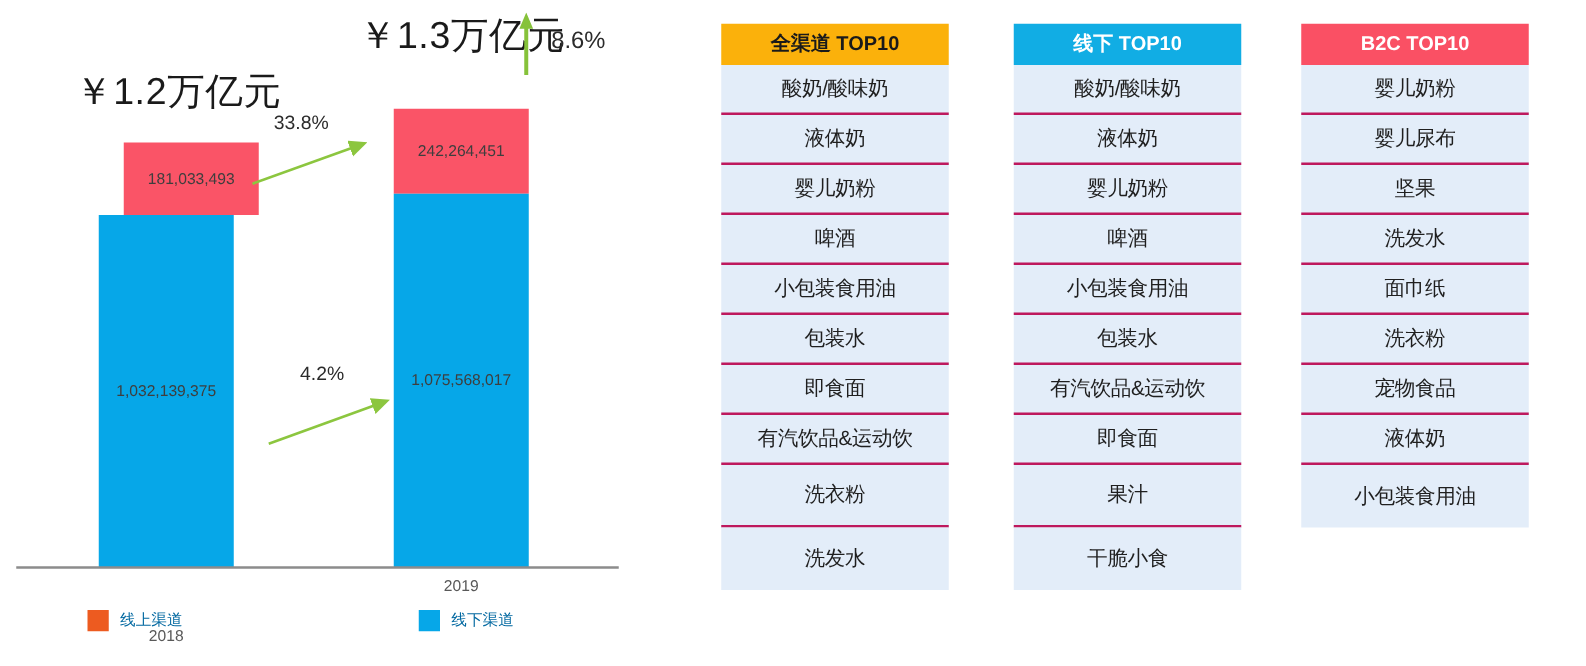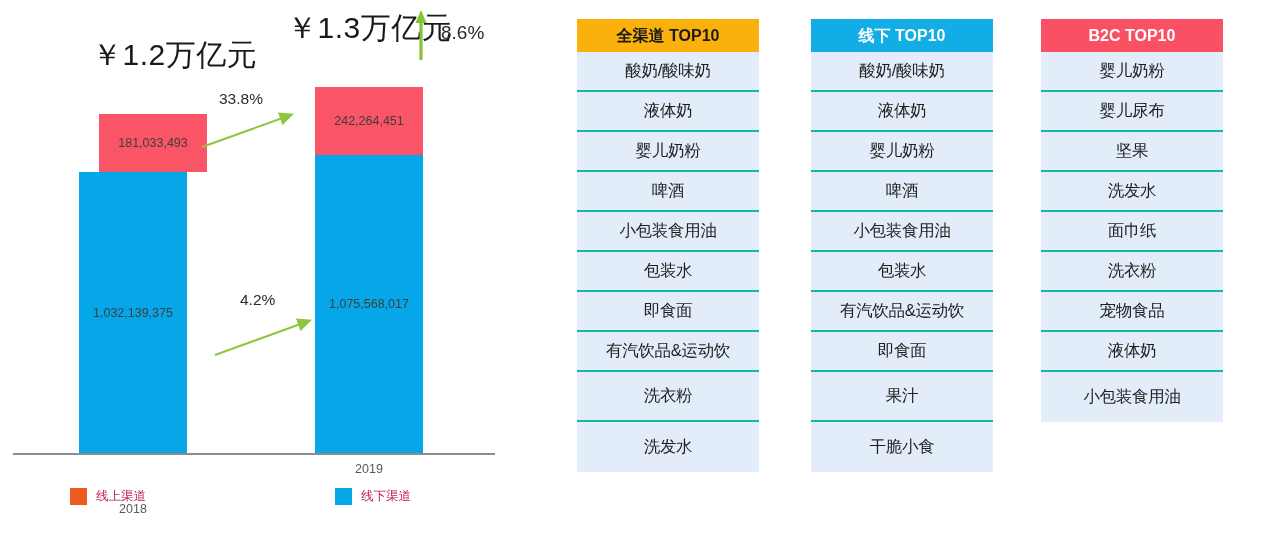--- a/index.html
+++ b/index.html
@@ -17,21 +17,21 @@
   #chart{position:absolute;left:0;top:0;width:560px;height:533px;}
 
   .big-total{
     position:absolute;
     font-size:30px;
     font-weight:400;
     color:#1a1a1a;
     white-space:nowrap;
     letter-spacing:.5px;
   }
-  #total-2018{left:60px;top:35px;margin-left:32px;}
+  #total-2018{left:60px;top:53px;}
   #total-2019{left:287px;top:8px;}
 
   #growth-arrow-up{
     position:absolute;left:415px;top:10px;width:12px;height:50px;
   }
   #growth-pct{
     position:absolute;left:441px;top:22px;
     font-size:19px;color:#2b2b2b;white-space:nowrap;
   }
 
@@ -72,40 +72,40 @@
   #label-42{left:240px;top:291px;}
 
   
   #legend{position:absolute;left:0;top:488px;width:520px;height:30px;}
   .legend-item{position:absolute;display:flex;align-items:center;gap:9px;}
   #legend-online{left:70px;top:0;}
   #legend-offline{left:335px;top:0;}
   .swatch{width:17px;height:17px;display:block;}
   .sw-online{background:#ed5b20;}
   .sw-offline{background:#06a7e8;}
-  .legend-label{font-size:12.5px;color:#be185d;white-space:nowrap;}
+  .legend-label{font-size:12.5px;color:#0369a1;white-space:nowrap;}
 
   
   .top-table{position:absolute;top:19px;width:182px;}
   #table-all     {left:577px;}
   #table-offline {left:811px;}
   #table-b2c     {left:1041px;}
 
   .tbl-header{
     height:33px;line-height:33px;text-align:center;
     font-size:16px;font-weight:bold;white-space:nowrap;
     box-sizing:border-box;
   }
   .hdr-all    {background:#fbb10b;color:#1a1a1a;}
   .hdr-offline{background:#11ade4;color:#ffffff;}
   .hdr-b2c    {background:#fa5064;color:#ffffff;}
 
   .tbl-row{
     background:#e3edf9;
-    border-bottom:2px solid #14b8a6;
+    border-bottom:2px solid #be185d;
     display:flex;align-items:center;justify-content:center;
     font-size:16.5px;color:#1f1f1f;
     box-sizing:border-box;
     height:40px;
     white-space:nowrap;
     letter-spacing:-.3px;
   }
   .tbl-row.tall{height:50px;}
   .tbl-row:last-child{border-bottom:none;}
   .tbl-row .cell-text{transform:scale(1,1);display:inline-block;}

